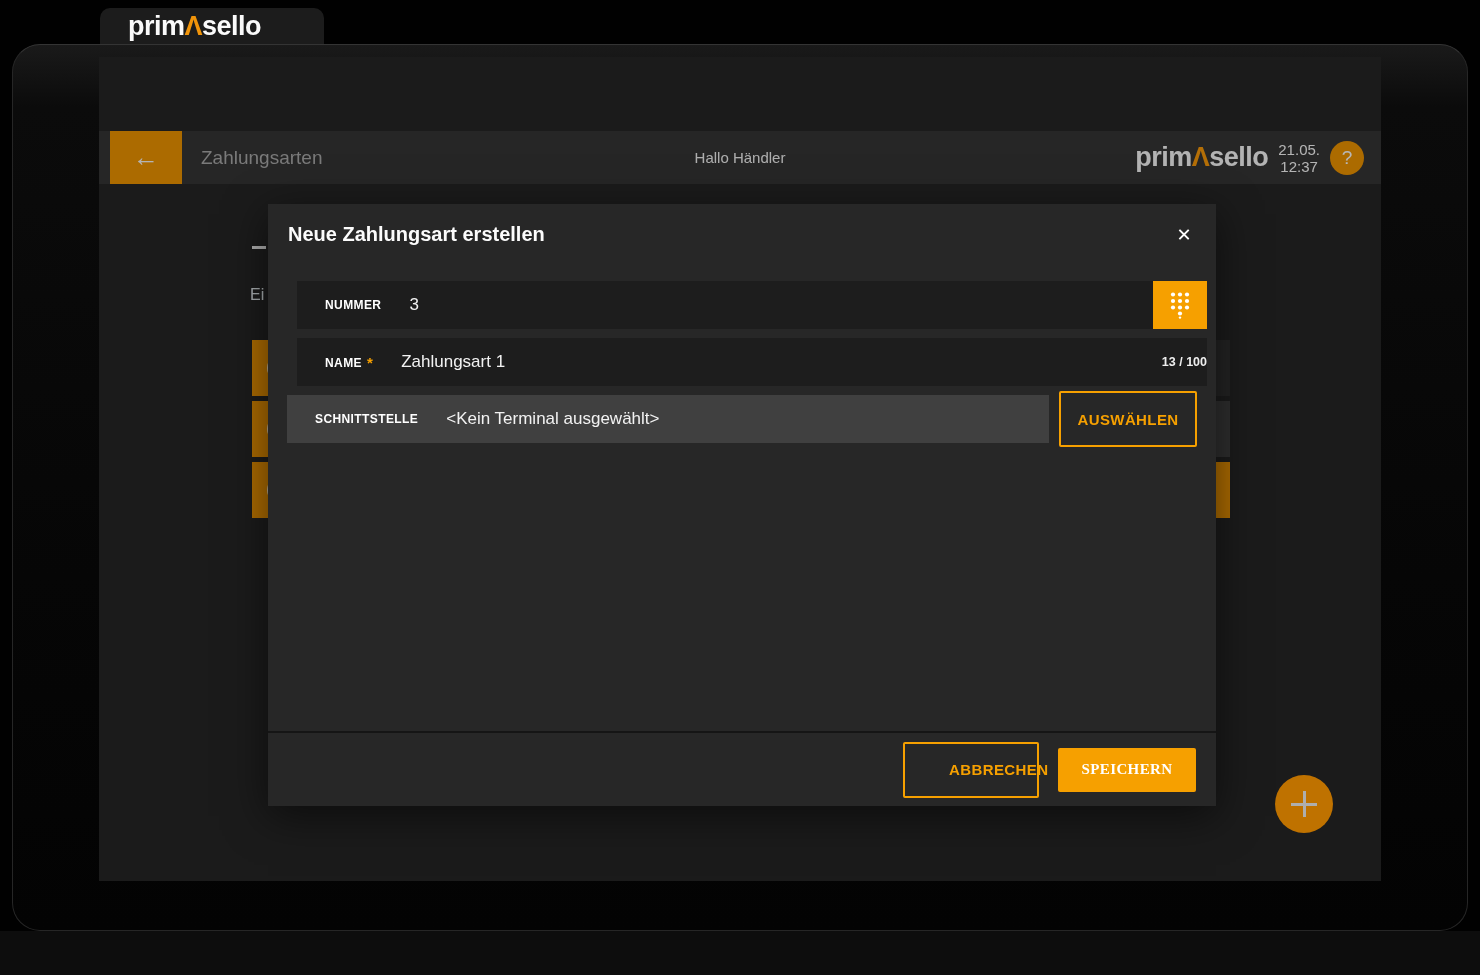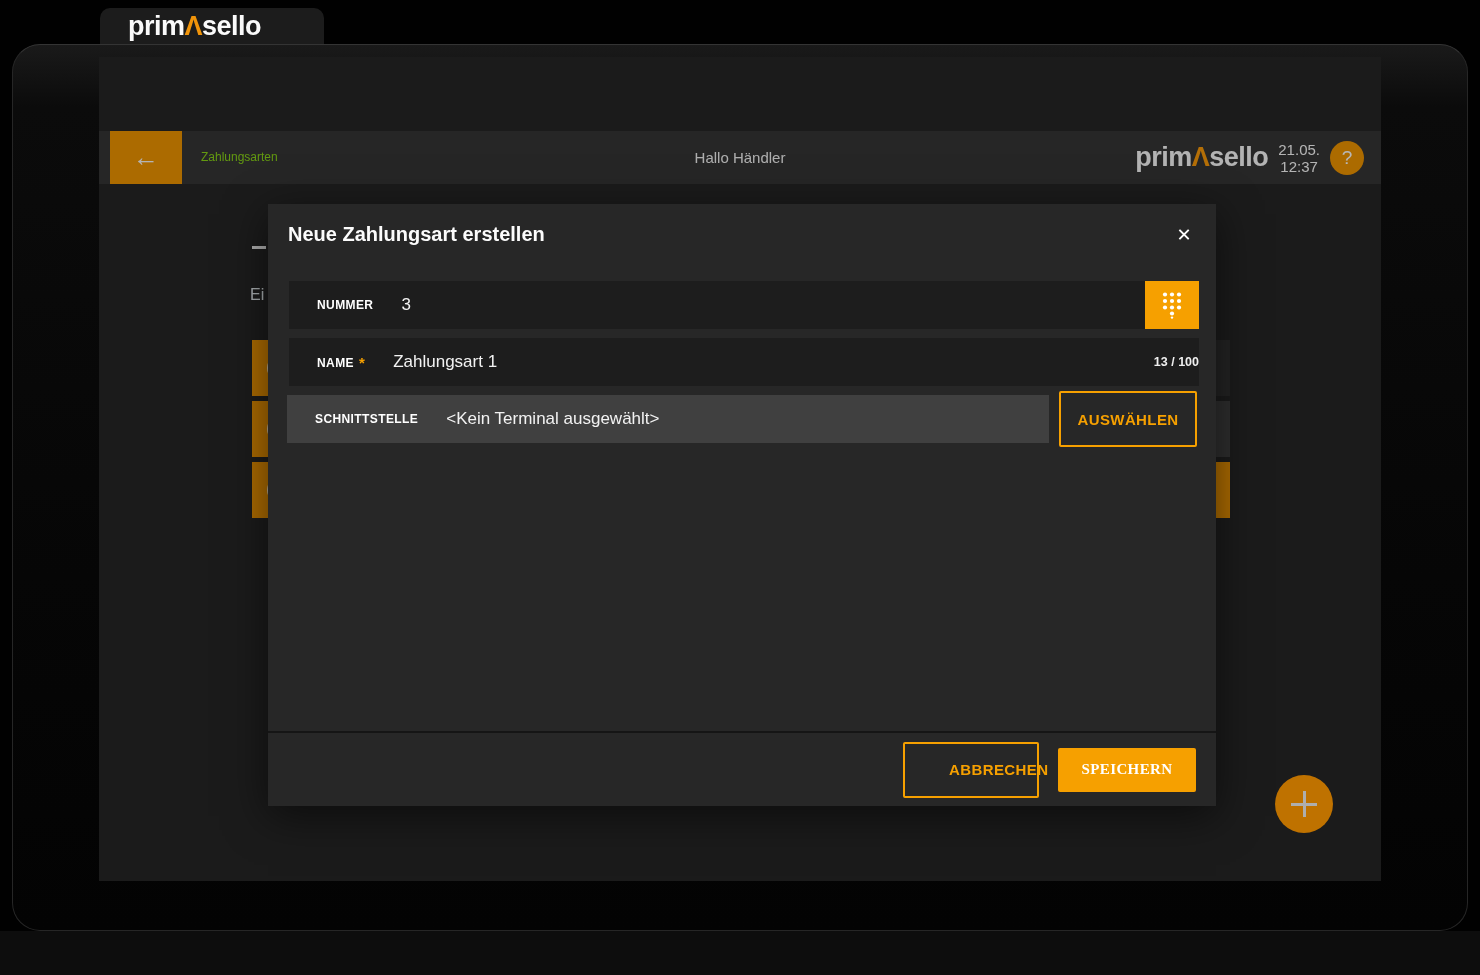--- a/index.html
+++ b/index.html
@@ -14,21 +14,21 @@
 
   
   .window { position:absolute; left:12px; top:44px; width:1456px; height:887px; border-radius:28px; background:linear-gradient(180deg,#1a1a1a 0%,#0b0b0b 7%,#060606 60%,#030303 100%); border:1px solid #262626; border-top-color:#343434; }
 
   
   .screen { position:absolute; left:99px; top:57px; width:1282px; height:824px; background:#242424; overflow:hidden; }
 
   
   .app-header { position:absolute; left:0; top:74px; width:1282px; height:53px; background:#333333; z-index:1; }
   .back-btn { position:absolute; left:11px; top:0; width:72px; height:53px; background:#e68f00; border:none; color:#f0f0f0; font-size:26px; line-height:53px; text-align:center; cursor:pointer; }
-  .app-title { position:absolute; left:102px; top:0; height:53px; line-height:53px; font-size:12px; color:#84cc16; }
+  .app-title { position:absolute; left:102px; top:0; height:53px; line-height:53px; font-size:19px; color:#a3a3a3; }
   .greeting { position:absolute; left:0; width:1282px; top:0; height:53px; line-height:53px; text-align:center; font-size:15px; color:#e9e9e9; }
   .header-right { position:absolute; right:17px; top:0; height:53px; display:flex; align-items:center; gap:10px; }
   .header-logo { font-size:27px; font-weight:700; letter-spacing:-0.5px; color:#efefef; white-space:nowrap; }
   .header-logo .lambda { color:#f0940a; }
   .datetime { font-size:15px; line-height:17px; color:#f0f0f0; text-align:center; }
   .help-btn { width:34px; height:34px; border-radius:50%; background:#e68f00; border:none; color:#f5f5f5; font-size:19px; font-weight:400; cursor:pointer; }
 
   
   .tab-dash { position:absolute; left:153px; top:189px; width:14px; height:3px; background:#e6e6e6; z-index:1; }
   .partial-heading { position:absolute; left:151px; top:229px; font-size:16px; color:#dfe6ea; z-index:1; }
@@ -47,21 +47,21 @@
   .plus-icon { position:absolute; left:50%; top:50%; width:26px; height:26px; transform:translate(-50%,-50%); }
   .plus-icon::before { content:""; position:absolute; left:0; top:12px; width:26px; height:2.5px; background:#e8e8e8; }
   .plus-icon::after { content:""; position:absolute; left:12px; top:0; width:2.5px; height:26px; background:#e8e8e8; }
 
   
   .overlay { position:absolute; left:0; top:0; width:1282px; height:824px; background:rgba(0,0,0,0.25); z-index:5; }
   .modal { position:absolute; left:169px; top:147px; width:948px; height:602px; background:#272727; box-shadow:0 10px 40px rgba(0,0,0,0.55); z-index:10; }
   .modal-title { position:absolute; left:20px; top:19px; font-size:20px; font-weight:700; color:#fcfcfc; }
   .close-btn { position:absolute; right:17px; top:16px; width:30px; height:30px; background:transparent; border:none; color:#ffffff; font-size:18px; cursor:pointer; }
 
-  .field-row { position:absolute; left:21px; width:910px; height:48px; display:flex; align-items:center; background:#1d1d1d; overflow:hidden; cursor:text; }
+  .field-row { position:absolute; left:29px; width:910px; height:48px; display:flex; align-items:center; background:#1d1d1d; overflow:hidden; cursor:text; }
   .field-row.nummer { top:77px; }
   .field-row.name { top:134px; }
   .schnittstelle-wrap { position:absolute; left:19px; top:191px; width:910px; height:48px; display:flex; align-items:center; gap:10px; }
   .schnittstelle-wrap .field-part { flex:1; height:48px; display:flex; align-items:center; background:#404040; cursor:pointer; }
   .field-label { font-size:12px; font-weight:700; letter-spacing:.4px; color:#ffffff; margin-left:28px; margin-right:28px; white-space:nowrap; }
   .req-star { color:#f6a000; font-size:15px; margin-left:5px; vertical-align:-1px; }
   .field-value { font-size:17px; color:#f2f2f2; white-space:nowrap; }
   .char-counter { margin-left:auto; font-size:12.5px; font-weight:600; color:#efefef; }
   .keypad-btn { margin-left:auto; width:54px; height:48px; background:#f6a000; border:none; display:flex; align-items:center; justify-content:center; cursor:pointer; }
 

